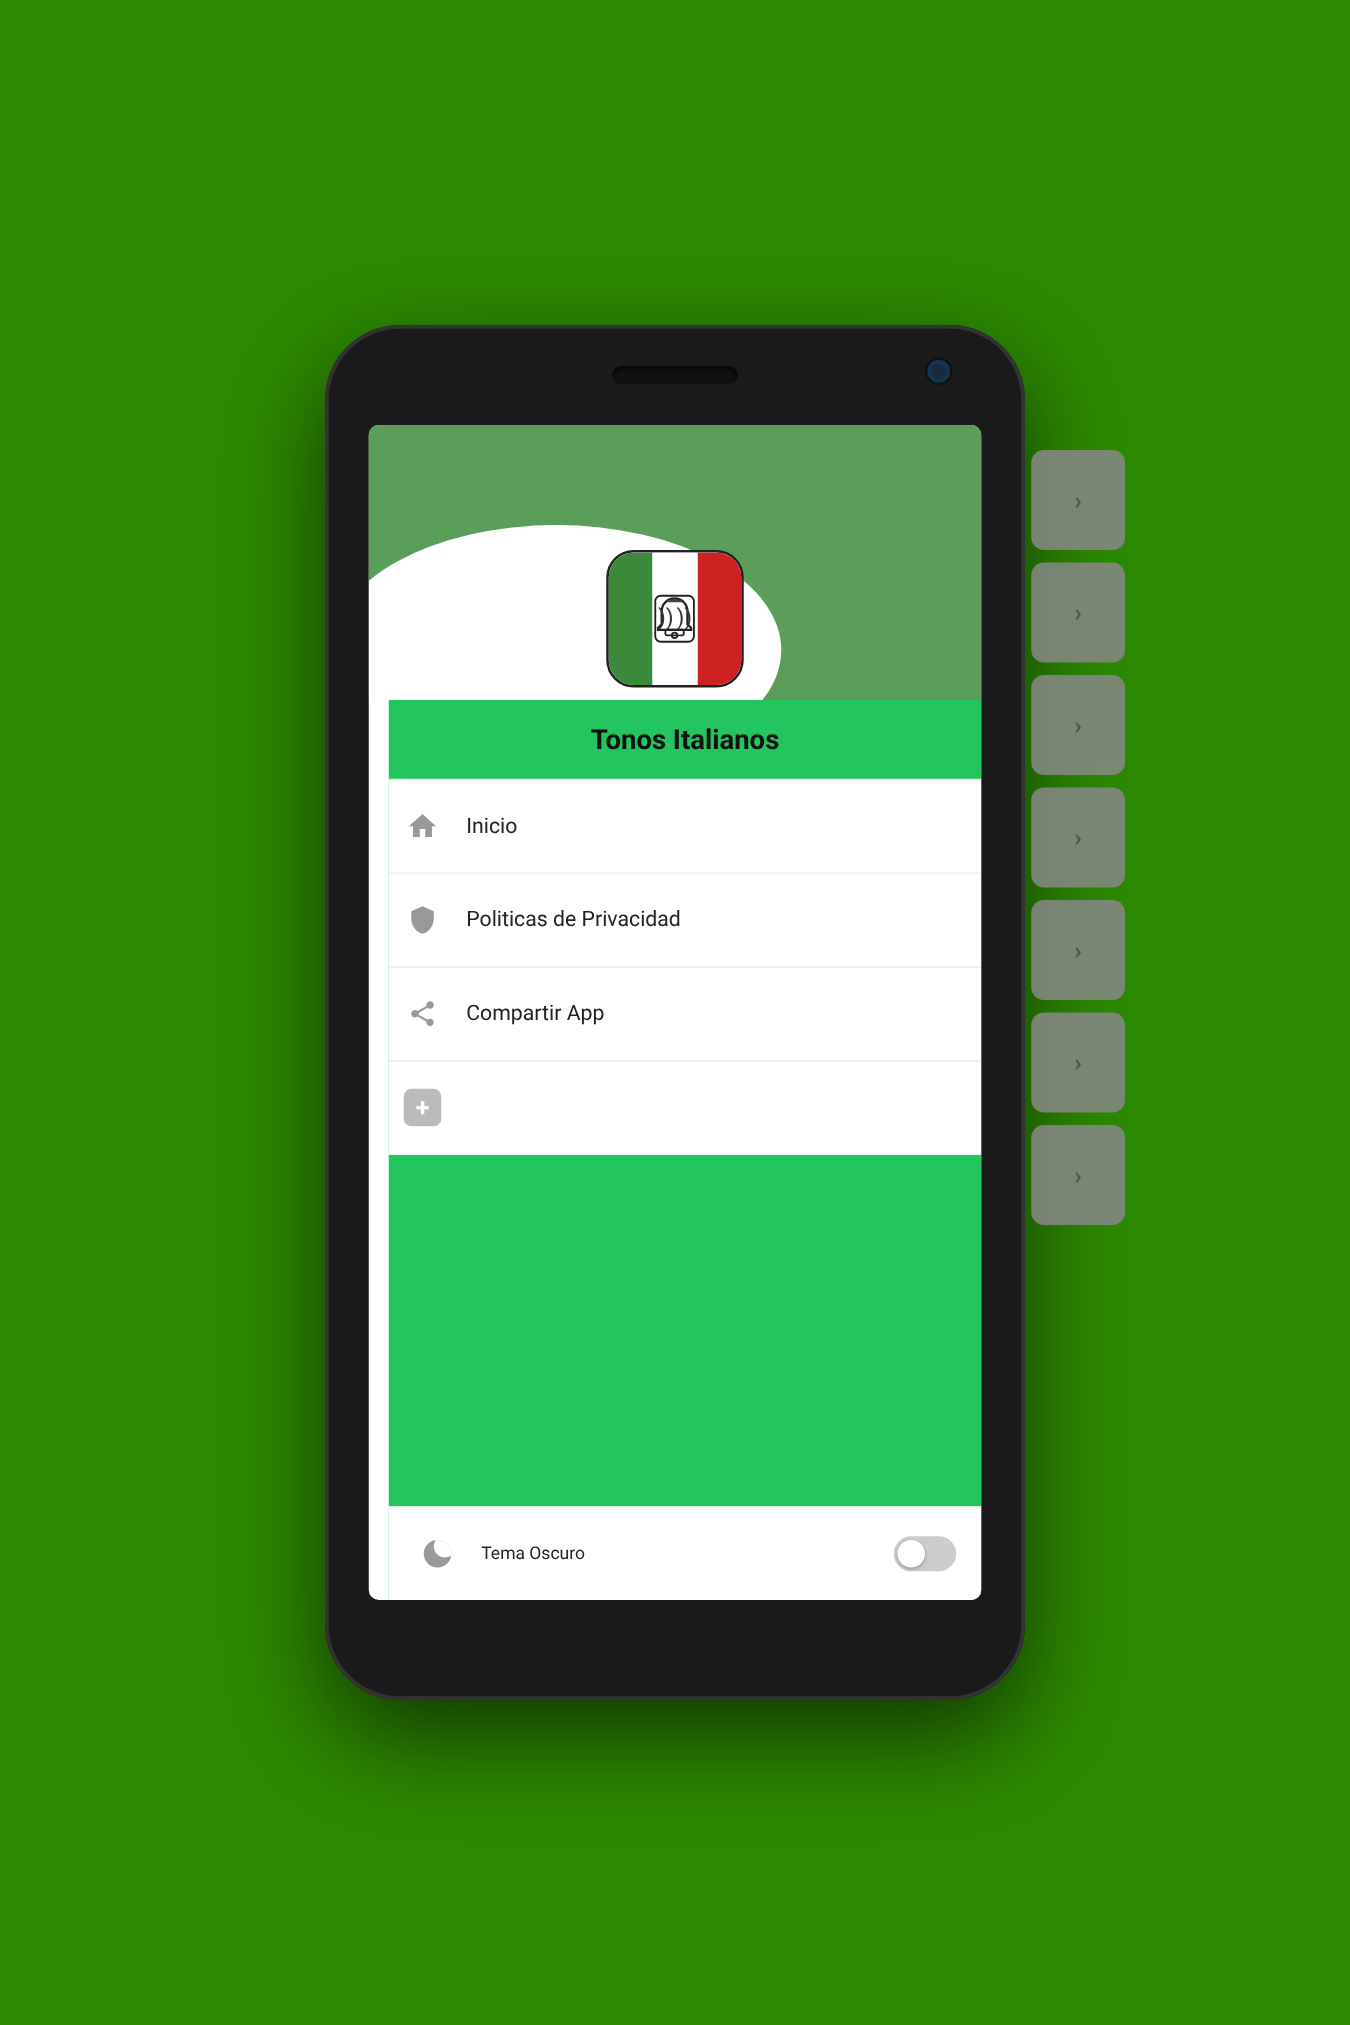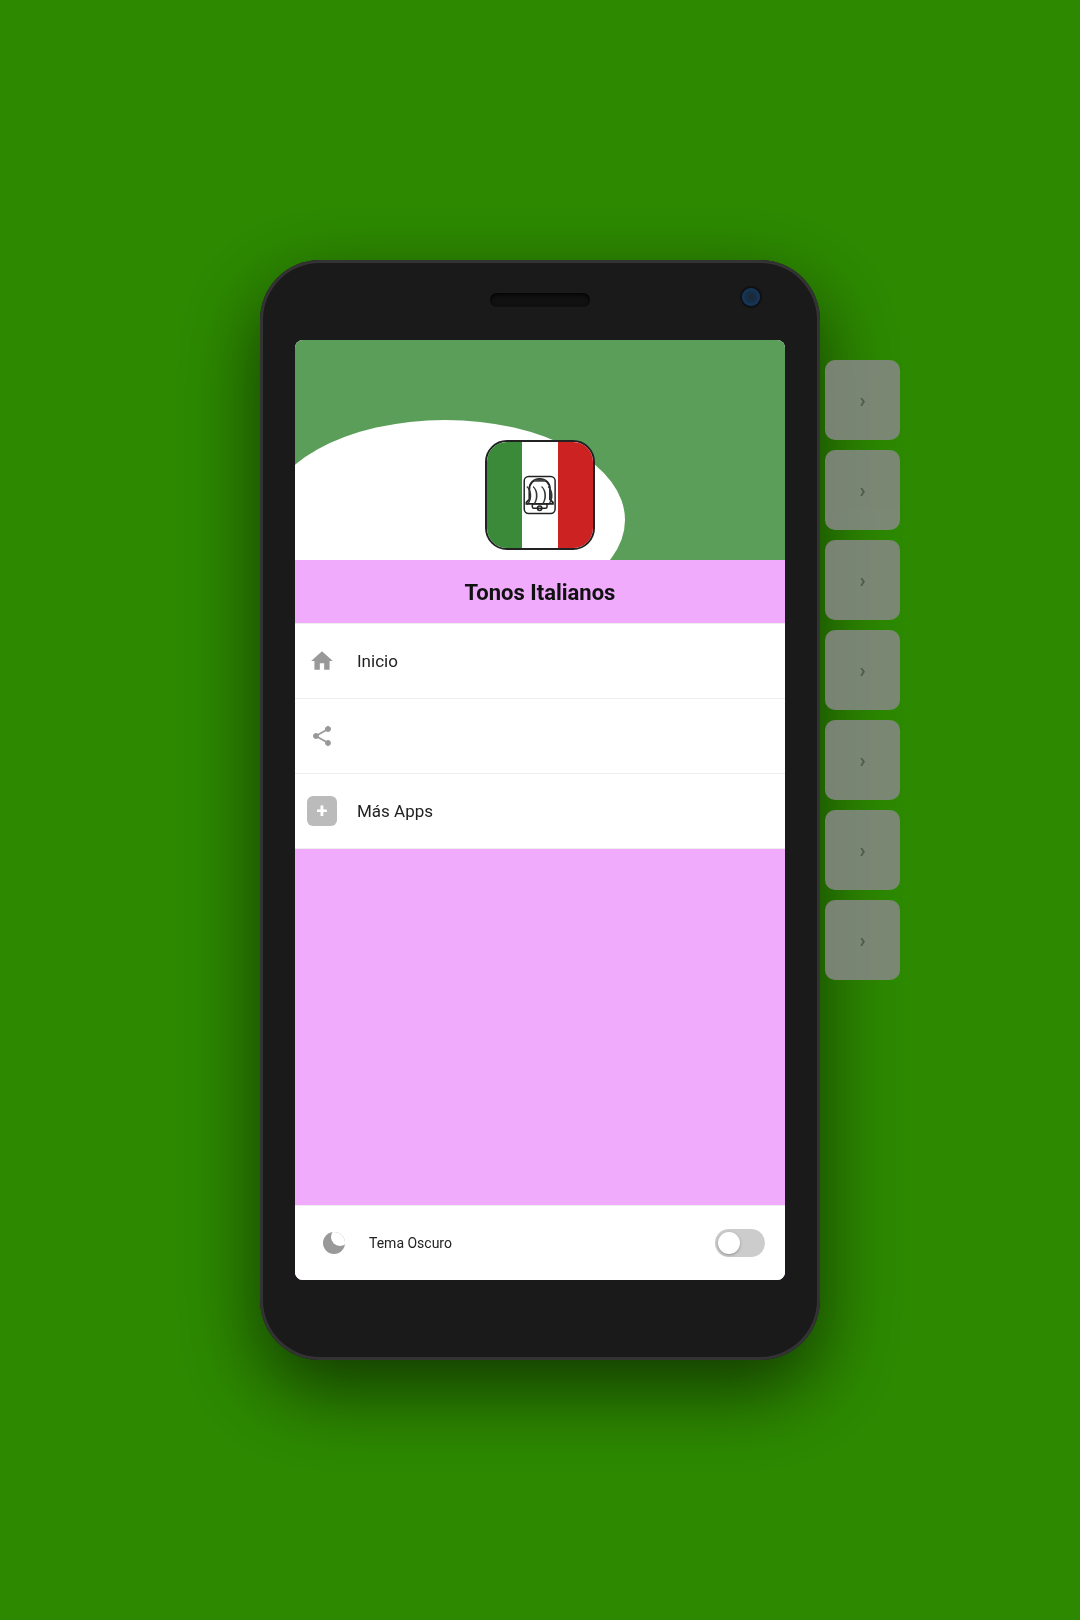--- a/index.html
+++ b/index.html
@@ -149,24 +149,25 @@
       right: 4px;
       top: 50%;
       transform: translateY(-50%);
       font-size: 18px;
       color: #333;
       line-height: 1;
     }
 
     .screen-content {
       flex: 1;
-      background: #f0abfc;
+      background: #22c55e;
       display: flex;
       flex-direction: column;
       padding-top: 10px;
+      margin-left: 16px;
     }
 
     .app-title {
       text-align: center;
       font-size: 22px;
       font-weight: bold;
       color: #111;
       padding: 10px 0 18px 0;
       border-bottom: 1px solid #eee;
     }
@@ -379,35 +380,43 @@
 
         <div class="menu-item">
           <div class="menu-icon">
             <svg class="home-icon-svg" viewBox="0 0 24 24" xmlns="http://www.w3.org/2000/svg">
               <path d="M10 20v-6h4v6h5v-8h3L12 3 2 12h3v8z"></path>
             </svg>
           </div>
           <span class="menu-label">Inicio</span>
         </div>
 
+        <div class="menu-item">
+          <div class="menu-icon">
+            <svg class="shield-icon-svg" viewBox="0 0 24 24" xmlns="http://www.w3.org/2000/svg">
+              <path d="M12 1L3 5v6c0 5.55 3.84 10.74 9 12 5.16-1.26 9-6.45 9-12V5l-9-4z"></path>
+            </svg>
+          </div>
+          <span class="menu-label">Politicas de Privacidad</span>
+        </div>
 
         <div class="menu-item">
           <div class="menu-icon">
             <svg class="share-icon-svg" viewBox="0 0 24 24" xmlns="http://www.w3.org/2000/svg">
               <path d="M18 16.08c-.76 0-1.44.3-1.96.77L8.91 12.7c.05-.23.09-.46.09-.7s-.04-.47-.09-.7l7.05-4.11c.54.5 1.25.81 2.04.81 1.66 0 3-1.34 3-3s-1.34-3-3-3-3 1.34-3 3c0 .24.04.47.09.7L8.04 9.81C7.5 9.31 6.79 9 6 9c-1.66 0-3 1.34-3 3s1.34 3 3 3c.79 0 1.5-.31 2.04-.81l7.12 4.16c-.05.21-.08.43-.08.65 0 1.61 1.31 2.92 2.92 2.92 1.61 0 2.92-1.31 2.92-2.92s-1.31-2.92-2.92-2.92z"></path>
             </svg>
           </div>
+          <span class="menu-label">Compartir App</span>
         </div>
 
 
         <div class="menu-item">
           <div class="menu-icon">
             <div class="plus-icon-box">+</div>
           </div>
-          <span class="menu-label">Más Apps</span>
         </div>
 
         <div class="toggle-section">
           <div class="menu-icon">
             <div class="moon-icon"></div>
           </div>
           <span class="toggle-label">Tema Oscuro</span>
           <div class="toggle-switch"></div>
         </div>
 

